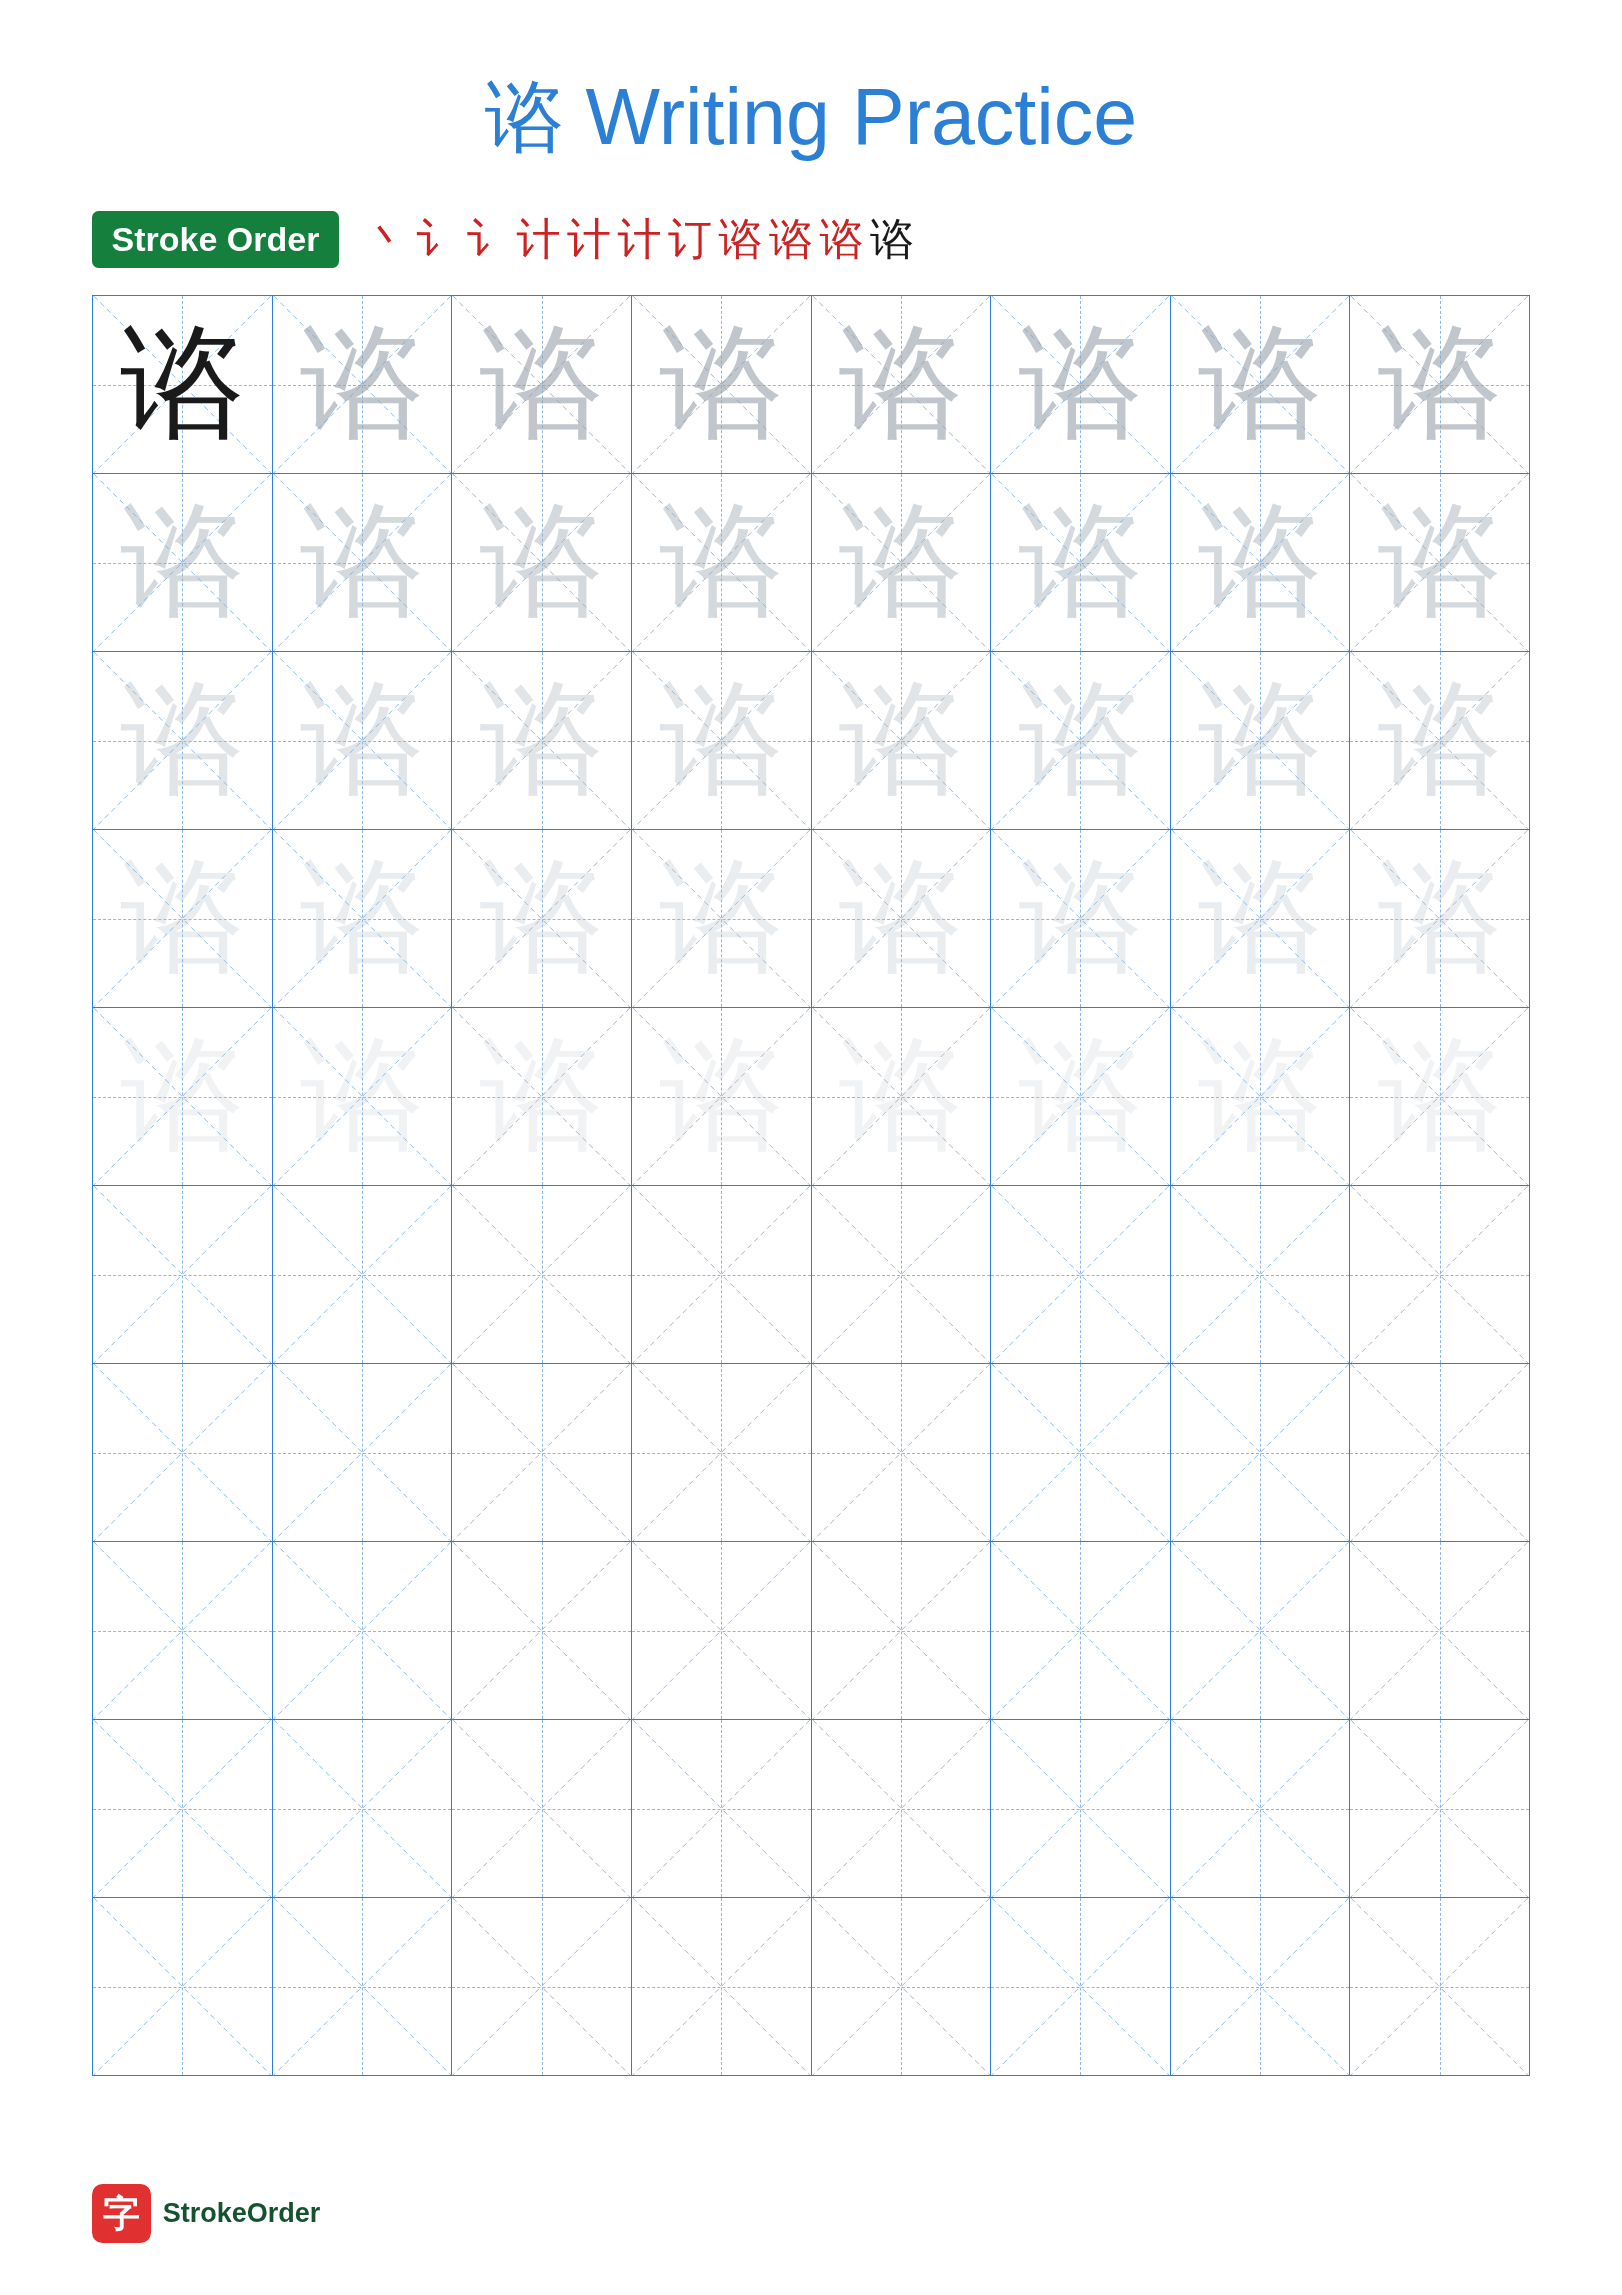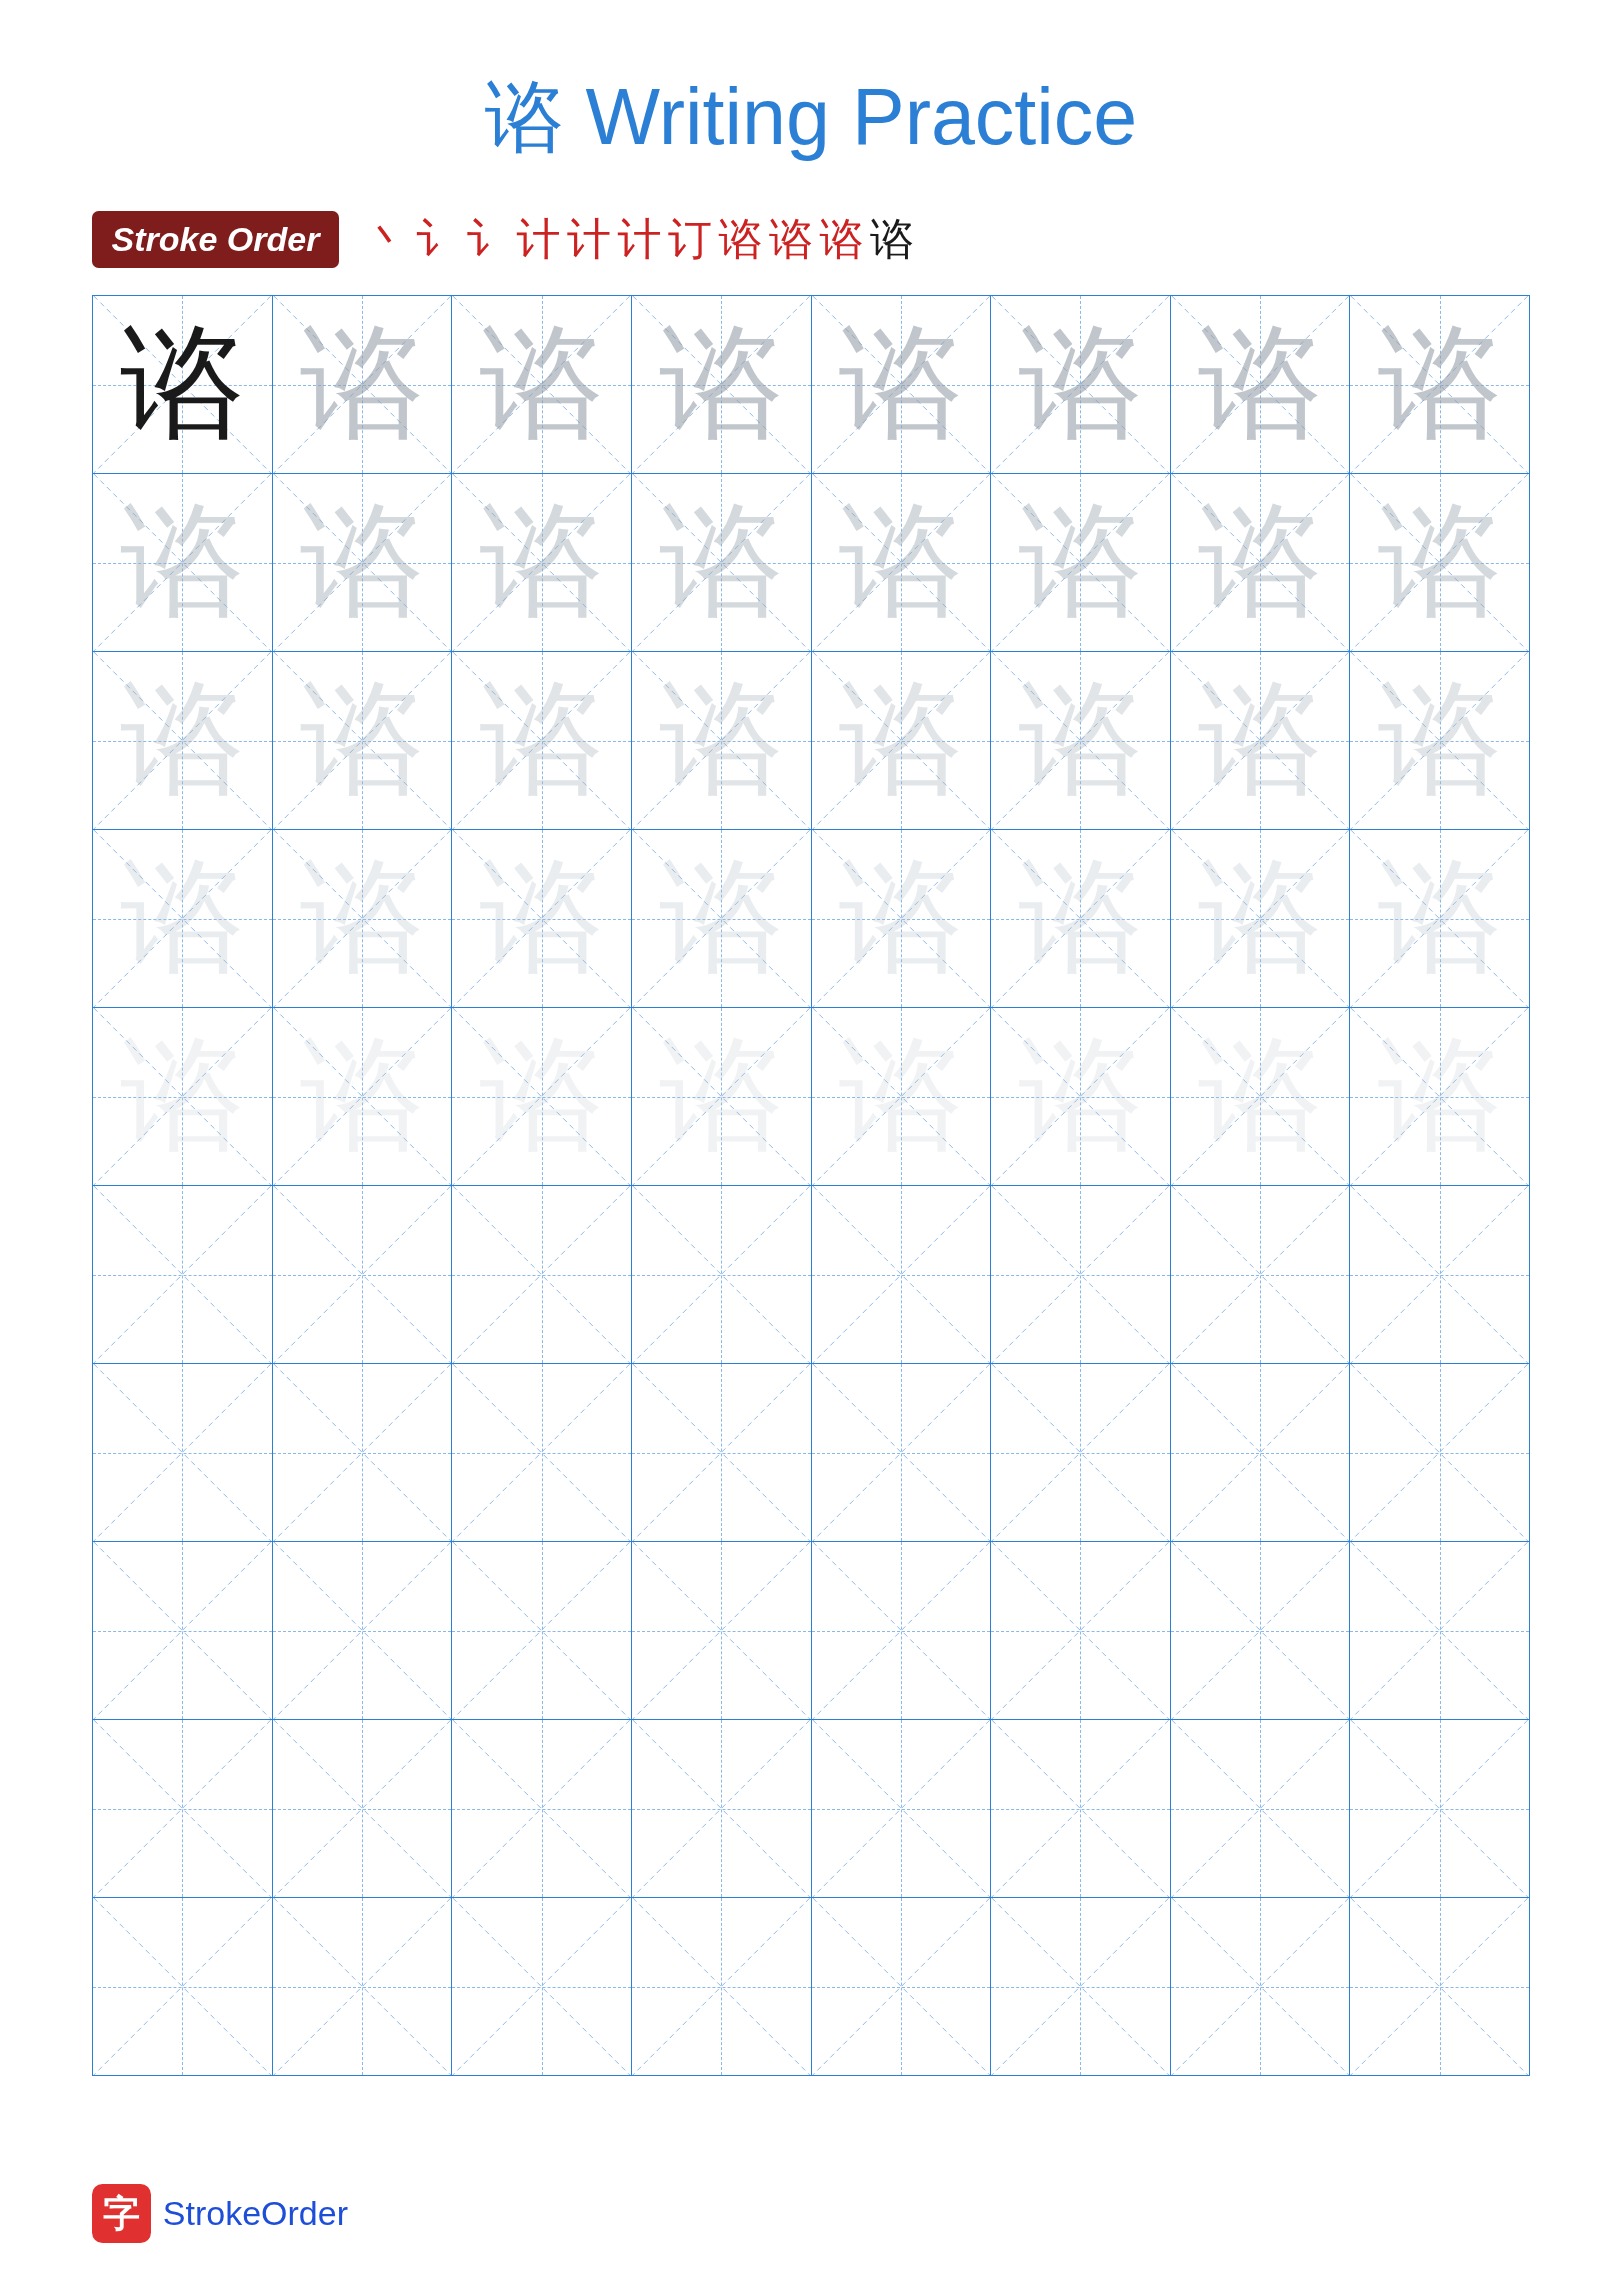--- a/index.html
+++ b/index.html
@@ -24,29 +24,28 @@
 
     .stroke-order-row {
       display: flex;
       align-items: center;
       padding-left: 92px;
       padding-bottom: 26px;
       gap: 0;
     }
 
     .stroke-order-badge {
-      background: #7f1d1d;
+      background: #15803d;
       color: white;
       font-size: 34px;
       font-weight: bold;
       padding: 9.2px 19.6px;
       border-radius: 6.5px;
       margin-right: 26px;
       white-space: nowrap;
-      font-style: italic;
     }
 
     .stroke-sequence {
       display: flex;
       align-items: center;
       gap: 6.5px;
       font-size: 44px;
       color: #cc2222;
     }
 
@@ -197,23 +196,23 @@
       display: flex;
       align-items: center;
       justify-content: center;
       font-size: 37px;
       color: white;
       font-family: 'SimSun', serif;
       font-weight: bold;
     }
 
     .footer-logo-text {
-      font-size: 34px;
-      font-weight: normal;
-      color: #1d4ed8;
+      font-size: 27px;
+      font-weight: bold;
+      color: #14532d;
     }
   </style>
 </head>
 <body>
 
 <div class="page-title">
   <span>谘</span><span> Writing Practice</span>
 </div>
 
 <div class="stroke-order-row">

